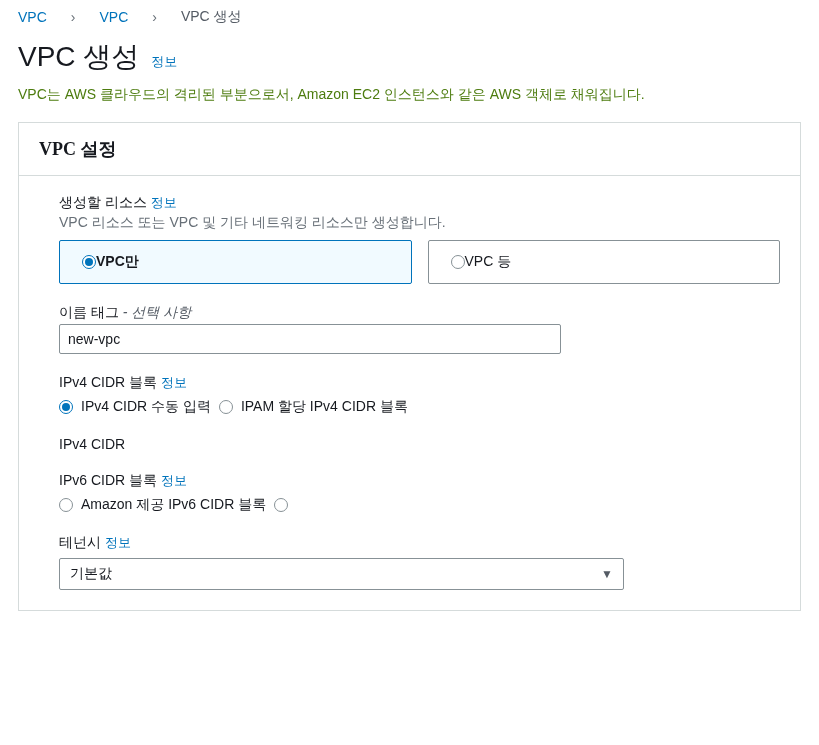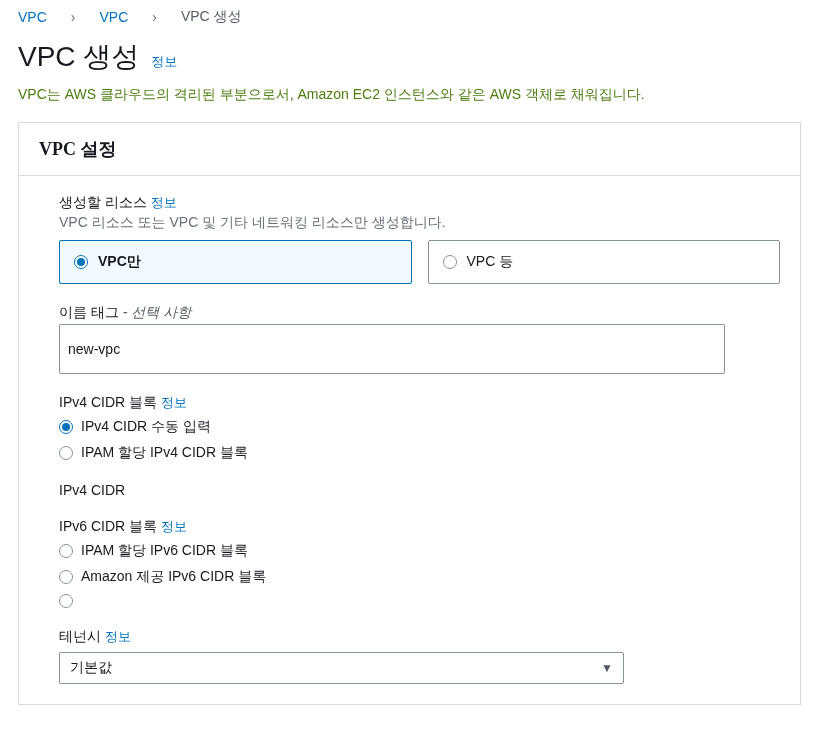--- a/index.html
+++ b/index.html
@@ -87,24 +87,23 @@
       margin-bottom: 8px;
     }
     .tile-group {
       display: flex;
       gap: 16px;
       margin-top: 8px;
     }
     .tile {
       flex: 1;
       border: 1px solid #879196;
-      padding: 12px 14px;
+      padding: 12px 22px;
       display: flex;
       align-items: center;
-      gap: 10px;
       cursor: pointer;
       background: #ffffff;
       border-radius: 2px;
     }
     .tile.selected {
       border: 1px solid #0073bb;
       background: #f1faff;
     }
     .tile .radio {
       width: 14px;
@@ -126,37 +125,37 @@
       background: #0073bb;
       border-radius: 50%;
       top: 2px;
       left: 2px;
     }
     .tile .tile-label {
       font-size: 14px;
       font-weight: 700;
     }
     .text-input {
-      width: 666px;
+      width: 502px;
       max-width: 100%;
-      padding: 16px 8px;
+      padding: 6px 8px;
       border: 1px solid #879196;
       font-size: 14px;
       font-family: inherit;
       border-radius: 2px;
       color: #16191f;
     }
     .text-input.focused {
       border: 1px solid #0073bb;
       box-shadow: 0 0 0 1px #0073bb;
       outline: none;
     }
     .radio-list {
       display: flex;
-      flex-direction: column;
+      flex-direction: row;
       gap: 8px;
       margin-top: 6px;
     }
     .radio-item {
       display: flex;
       align-items: center;
       gap: 8px;
       cursor: pointer;
     }
     .radio-item .radio {
@@ -275,24 +274,20 @@
     </div>
 
     <div class="form-group">
       <div class="label-row">
         <span class="form-label">IPv6 CIDR 블록</span>
         <a href="#" class="info-link">정보</a>
       </div>
       <div class="radio-list">
         <div class="radio-item">
           <span class="radio"></span>
-          <span>IPAM 할당 IPv6 CIDR 블록</span>
-        </div>
-        <div class="radio-item">
-          <span class="radio"></span>
           <span>Amazon 제공 IPv6 CIDR 블록</span>
         </div>
         <div class="radio-item">
           <span class="radio"></span>
         </div>
       </div>
     </div>
 
     <div class="form-group" style="margin-bottom:0">
       <div class="label-row">

